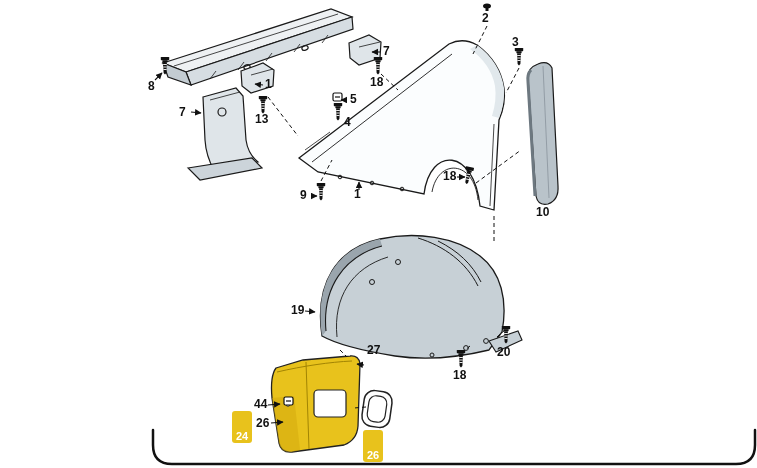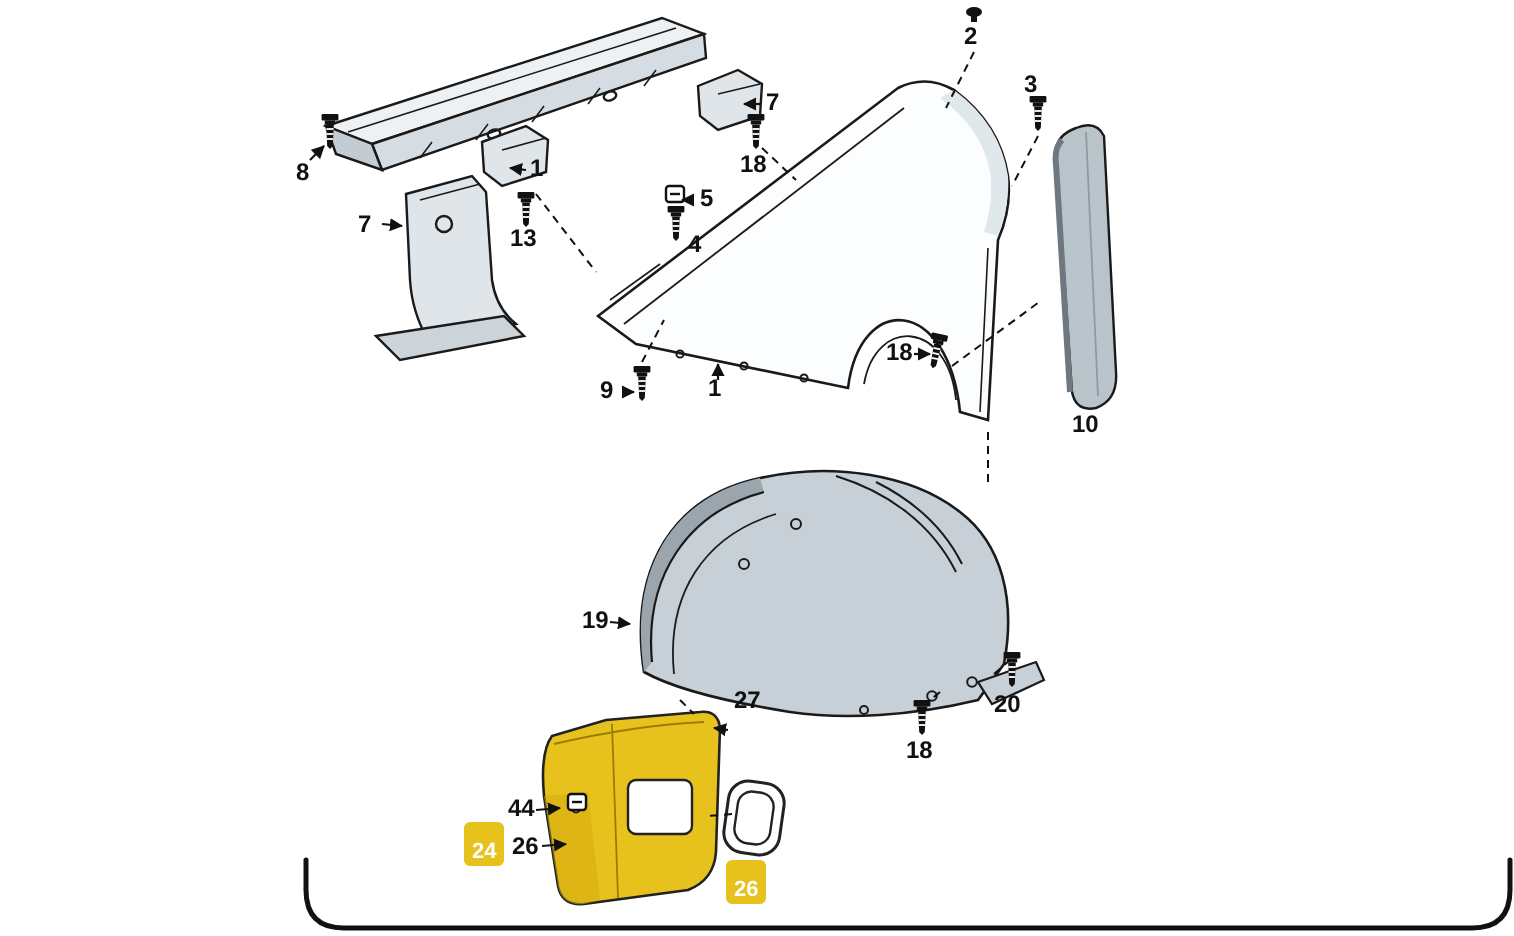--- a/index.html
+++ b/index.html
@@ -7,21 +7,21 @@
   .stage{
     position:relative;width:757px;height:468px;background:#fff;overflow:hidden;
     font-family:"Liberation Sans", sans-serif;
   }
   .stage svg{position:absolute;left:0;top:0;}
   .co{
     position:absolute;font-weight:bold;font-size:12px;color:#111;line-height:1;
     user-select:none;white-space:nowrap;
   }
   .badge{
-    background:var(--hl);color:#fff;padding:10px 4px 1px 4px;border-radius:3px;
+    background:var(--hl);color:#fff;padding:20px 4px 1px 4px;border-radius:3px;
     font-size:11px;
   }
 </style>
 </head>
 <body>
 
 <div class="stage">
 
 <svg width="757" height="468" viewBox="0 0 757 468">
   <defs>

